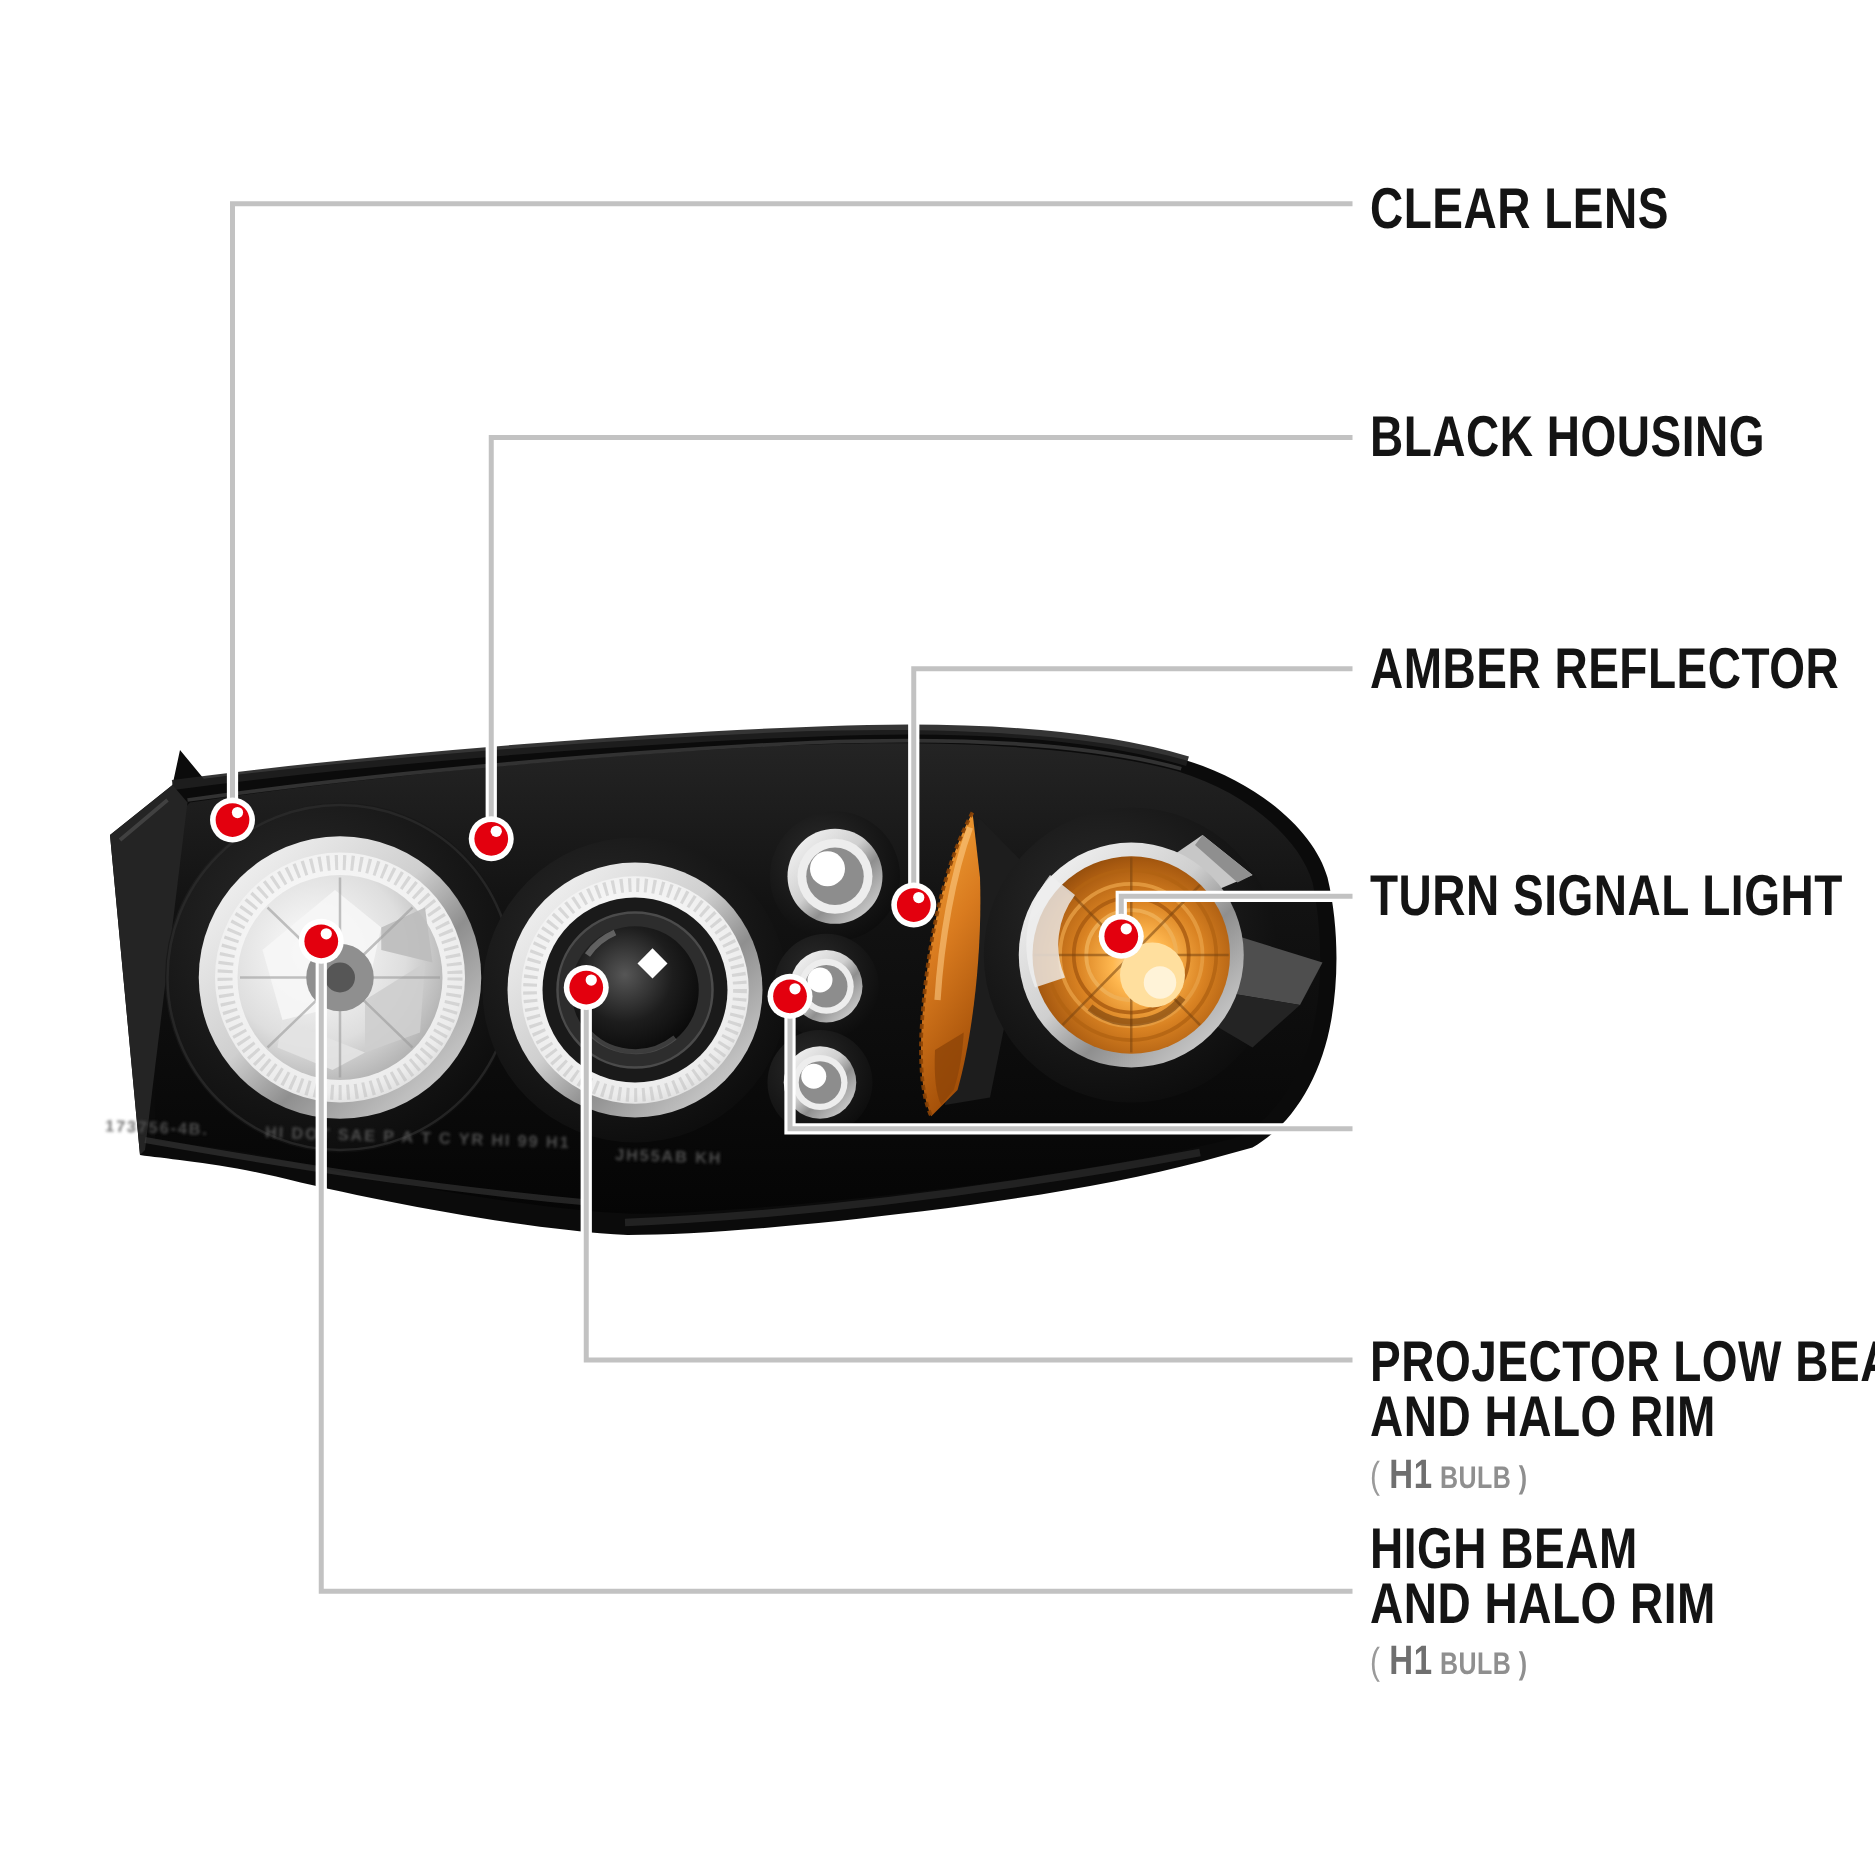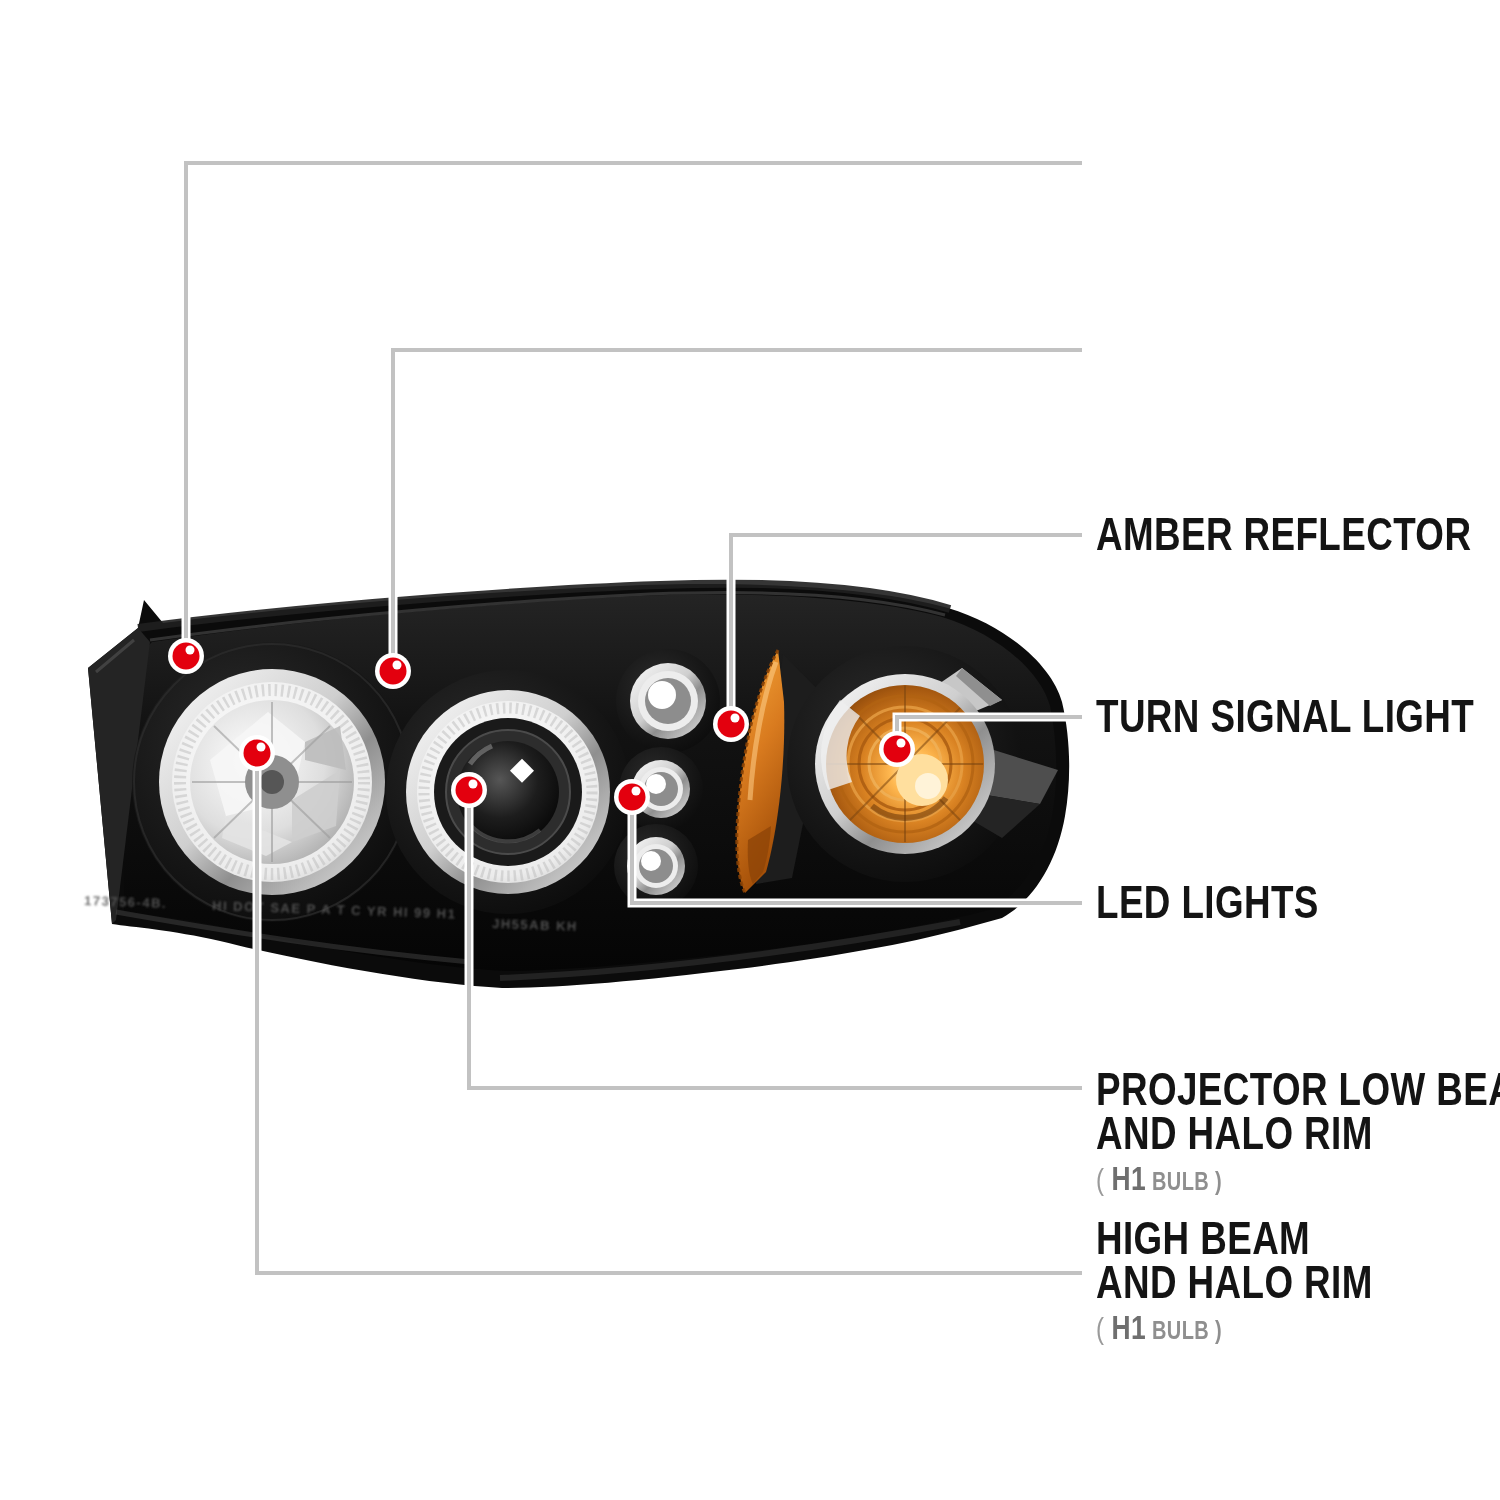--- a/index.html
+++ b/index.html
@@ -277,33 +277,36 @@
         <circle cx="473" cy="784" r="4.5" fill="#ffffff"></circle>
       </g>
       <g>
         <circle cx="257" cy="753" r="18" fill="#ffffff"></circle>
           <circle cx="257" cy="753" r="13.5" fill="#e3000e"></circle>
         <circle cx="261" cy="747" r="4.5" fill="#ffffff"></circle>
       </g>
     </g>
   </svg>
 
-
+  <div class="callout-label" style="top:144px;">
+    <span class="cond">CLEAR LENS</span>
+  </div>
+
+  <div class="callout-label" style="top:327px;">
+    <span class="cond">BLACK HOUSING</span>
+  </div>
 
   <div class="callout-label" style="top:512px;">
     <span class="cond">AMBER REFLECTOR</span>
   </div>
 
   <div class="callout-label" style="top:694px;">
     <span class="cond">TURN SIGNAL LIGHT</span>
   </div>
 
-  <div class="callout-label" style="top:880px;">
-    <span class="cond">LED LIGHTS</span>
-  </div>
 
   <div class="callout-label" style="top:1067px;">
     <div><span class="cond">PROJECTOR LOW BEAM</span></div>
     <div><span class="cond">AND HALO RIM</span></div>
     <div class="bulb-note"><span class="cond"><span class="paren">( </span><span class="h1">H1</span><span class="rest"> BULB )</span></span></div>
   </div>
 
   <div class="callout-label" style="top:1216px;">
     <div><span class="cond">HIGH BEAM</span></div>
     <div><span class="cond">AND HALO RIM</span></div>

